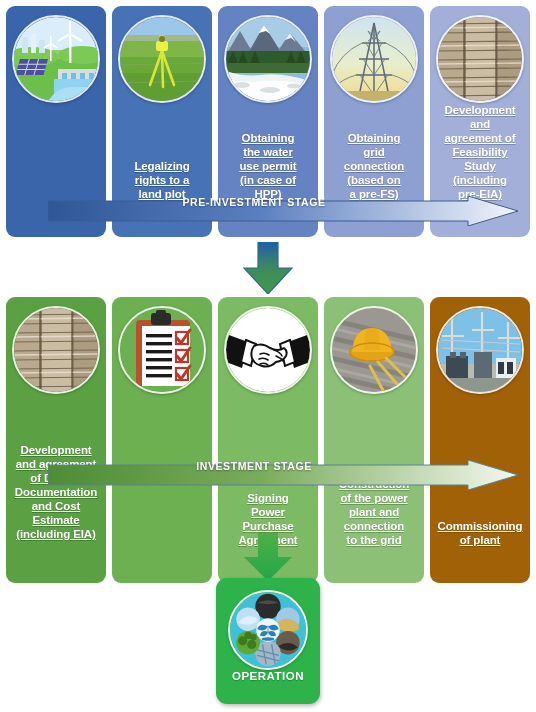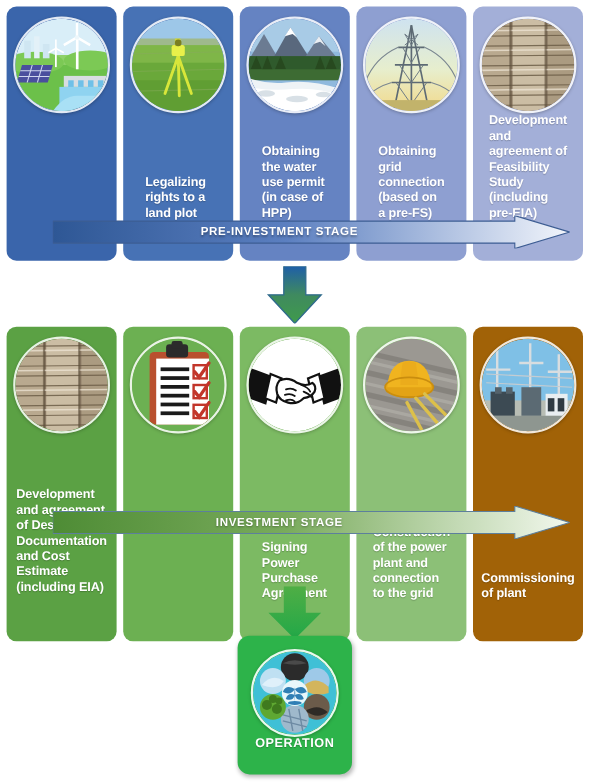--- a/index.html
+++ b/index.html
@@ -51,37 +51,38 @@
     flex:0 0 auto;
     box-shadow:0 1px 3px rgba(0,0,0,.25);
   }
   .photo svg{display:block;width:100%;height:100%;}
 
   .col-label{
     color:#ffffff;
     font-size:11.5px;
     font-weight:bold;
     line-height:1.22;
-    text-align:left;
+    text-align:center;
     padding:0 20px;
     margin-top:auto;
     margin-bottom:42px;
     text-shadow:0 1px 1px rgba(0,0,0,.22);
     letter-spacing:-0.1px;
+    text-decoration:underline;
   }
   .col.tall .col-label{margin-bottom:36px;}
 
   
   .banner{
     position:absolute;
     left:48px;
     width:470px;
     height:30px;
     display:flex;
-    align-items:center;
+    align-items:flex-start;
     justify-content:center;
   }
   #preinvest-banner{top:196px;}
   #invest-banner{top:460px;}
   .banner svg{position:absolute;inset:0;width:100%;height:100%;}
   .banner-text{
     position:relative;
     color:#ffffff;
     font-size:10.5px;
     font-weight:bold;

